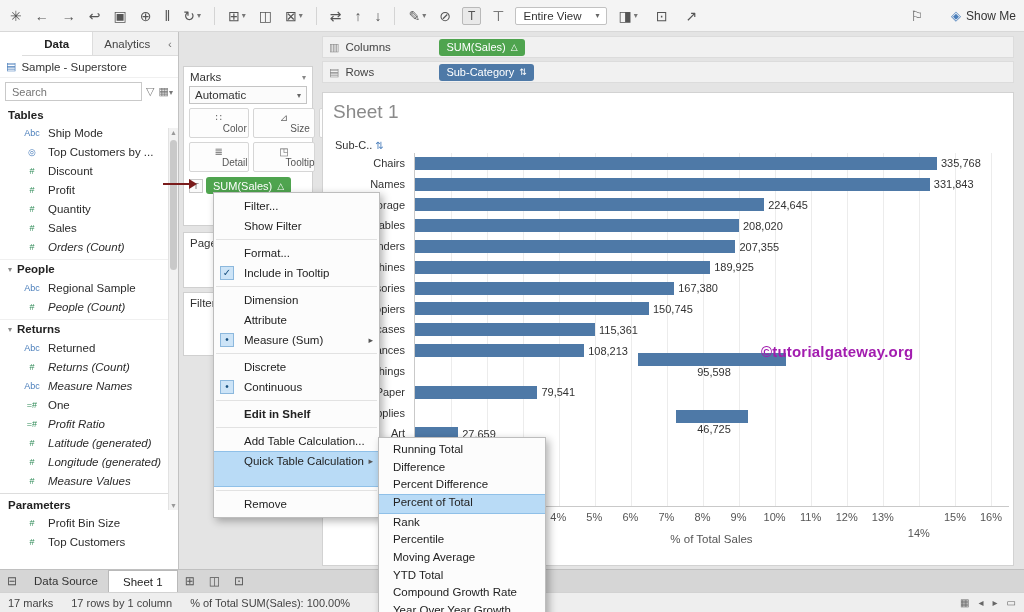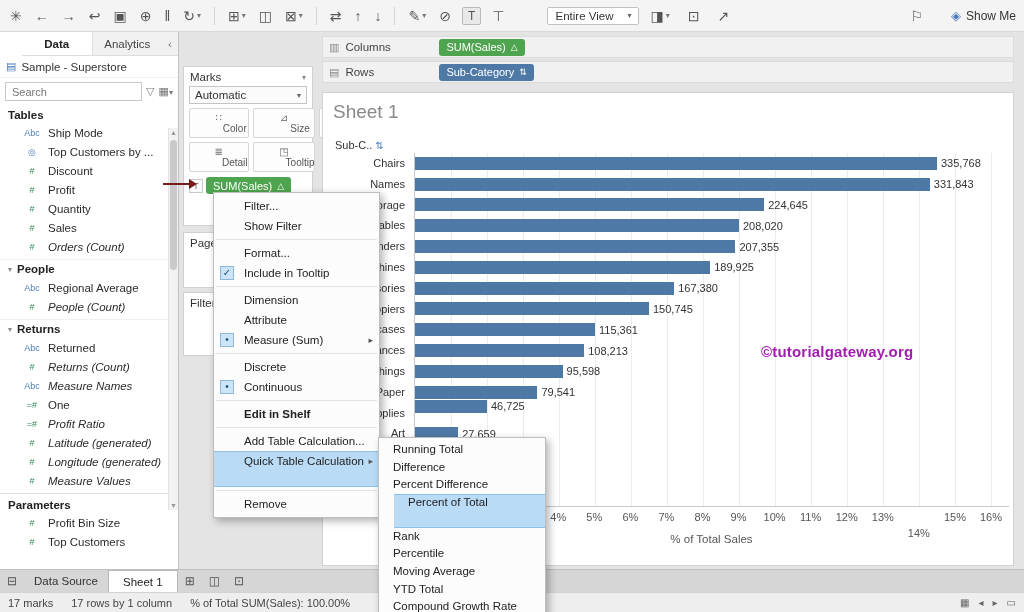--- a/index.html
+++ b/index.html
@@ -8,21 +8,21 @@
   .app *{box-sizing:border-box;}
 
   
   .toolbar{position:absolute;left:0;top:0;width:1024px;height:32px;background:#f4f4f4;
            border-bottom:1px solid #d8d8d8;display:flex;align-items:center;padding:0 8px;gap:9px;}
   .tb-btn{display:inline-flex;align-items:center;gap:2px;color:#555;font-size:14px;line-height:1;padding:2px 2px;}
   .tb-btn.boxed{border:1px solid #b9b9b9;background:#e9e9e9;border-radius:2px;padding:2px 5px;font-size:12px;}
   .tb-caret{font-size:8px;color:#777;}
   .tb-sep{width:1px;height:18px;background:#d4d4d4;margin:0 2px;}
   .tb-select{display:inline-flex;align-items:center;gap:14px;border:1px solid #c2c2c2;background:#fff;
-             padding:2px 7px;font-size:11.5px;color:#333;border-radius:2px;margin-left:32px;}
+             padding:2px 7px;font-size:11.5px;color:#333;border-radius:2px;}
   .tb-select .crt{font-size:8px;color:#666;}
   .tb-right{margin-left:auto;display:flex;align-items:center;gap:26px;}
   .showme{display:inline-flex;align-items:center;gap:5px;color:#333;font-size:12px;}
   .showme .g{color:#4a7ebb;font-size:13px;}
 
   
   .data-pane{position:absolute;left:0;top:32px;width:179px;height:538px;background:#fff;
              border-right:1px solid #c2c2c2;overflow:hidden;}
   .dp-tabs{height:24px;display:flex;background:#f1f1f1;border-bottom:1px solid #ddd;align-items:stretch;margin-left:22px;}
   .dp-tab{flex:1;display:flex;align-items:center;justify-content:center;color:#444;}
@@ -106,21 +106,21 @@
   
   .menu{position:absolute;background:#fcfcfc;border:1px solid #bdbdbd;box-shadow:3px 3px 8px rgba(0,0,0,.3);
         padding:3px 0;z-index:40;font-size:11.5px;color:#222;}
   .context-menu{left:213px;top:192px;width:167px;}
   .submenu{left:378px;top:437px;width:168px;z-index:50;}
   .menu-item{position:relative;height:20px;line-height:20px;padding:0 16px 0 30px;white-space:nowrap;}
   .submenu .menu-item{height:17.6px;line-height:17.6px;padding-left:14px;}
   .menu-item.bold{font-weight:bold;}
   .menu-item.hl{background:var(--menu-highlight,#bcdcf5);border-top:1px solid #8fc0e8;border-bottom:1px solid #8fc0e8;
                 height:36px;line-height:18px;}
-  .submenu .menu-item.hl{height:34px;line-height:15.6px;margin-left:15px;}
+  .submenu .menu-item.hl{height:20px;line-height:15.6px;}
   .menu-sep{height:1px;background:#e2e2e2;margin:3px 2px;}
   .mi-badge{position:absolute;left:6px;top:3px;width:14px;height:14px;background:#cde4f7;border:1px solid #8cb8dd;
             color:#17507f;font-size:10px;line-height:12px;text-align:center;}
   .mi-arrow{position:absolute;right:6px;top:0;font-size:9px;color:#555;}
 
   
   .tabs-bar{position:absolute;left:0;right:0;bottom:20px;height:23px;background:#d6d6d6;border-top:1px solid #c0c0c0;
             display:flex;align-items:stretch;}
   .tabs-bar .dsic{display:flex;align-items:center;padding:0 7px;color:#555;font-size:12px;}
   .tab-ds{display:flex;align-items:center;padding:0 10px;color:#333;}
@@ -272,21 +272,21 @@
         <div class="dp-field it">
           <span class="fi green">#</span>
           <span class="fl">Orders (Count)</span>
         </div>
         <div class="dp-section">
           <span class="car">▾</span>
           <span class="fl">People</span>
         </div>
         <div class="dp-field">
           <span class="fi blue">Abc</span>
-          <span class="fl">Regional Average</span>
+          <span class="fl">Regional Sample</span>
         </div>
         <div class="dp-field it">
           <span class="fi green">#</span>
           <span class="fl">People (Count)</span>
         </div>
         <div class="dp-section">
           <span class="car">▾</span>
           <span class="fl">Returns</span>
         </div>
         <div class="dp-field">
@@ -489,29 +489,29 @@
           <span class="bar-val">150,745</span>
         </div>
         <div class="bar-row" style="top: 166.4px;">
           <div class="bar" style="width: 30.303%;"></div>
           <span class="bar-val">115,361</span>
         </div>
         <div class="bar-row" style="top: 187.2px;">
           <div class="bar" style="width: 28.4848%;"></div>
           <span class="bar-val">108,213</span>
         </div>
-        <div class="bar-row" style="top: 208px;">
+        <div class="bar-row" style="top: 200px; flex-direction: column;">
           <div class="bar" style="width: 24.8485%;"></div>
           <span class="bar-val">95,598</span>
         </div>
         <div class="bar-row" style="top: 228.8px;">
           <div class="bar" style="width: 20.6061%;"></div>
           <span class="bar-val">79,541</span>
         </div>
-        <div class="bar-row" style="top: 243px;">
+        <div class="bar-row" style="top: 257px; flex-direction: column;">
           <div class="bar" style="width: 12.1212%;"></div>
           <span class="bar-val">46,725</span>
         </div>
         <div class="bar-row" style="top: 270.4px;">
           <div class="bar" style="width: 7.27273%;"></div>
           <span class="bar-val">27,659</span>
         </div>
         <div class="bar-row" style="top: 291.2px;">
           <div class="bar" style="width: 4.24242%;"></div>
           <span class="bar-val"></span>

